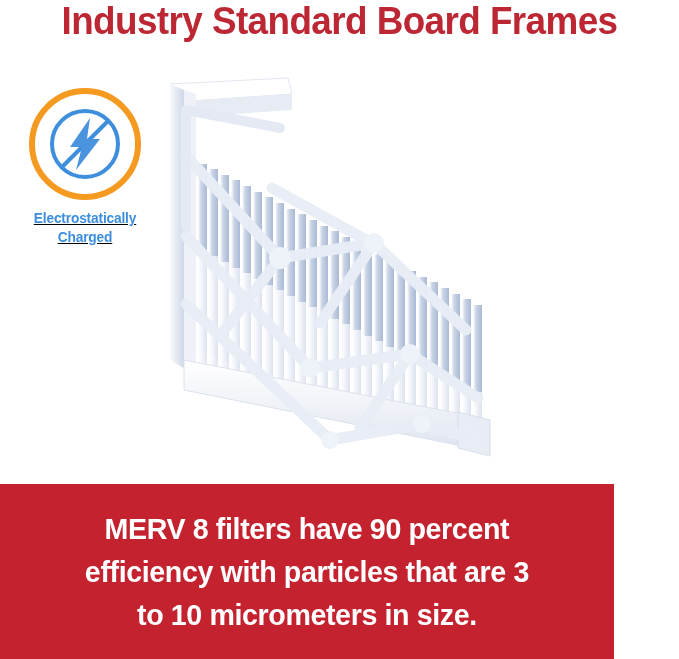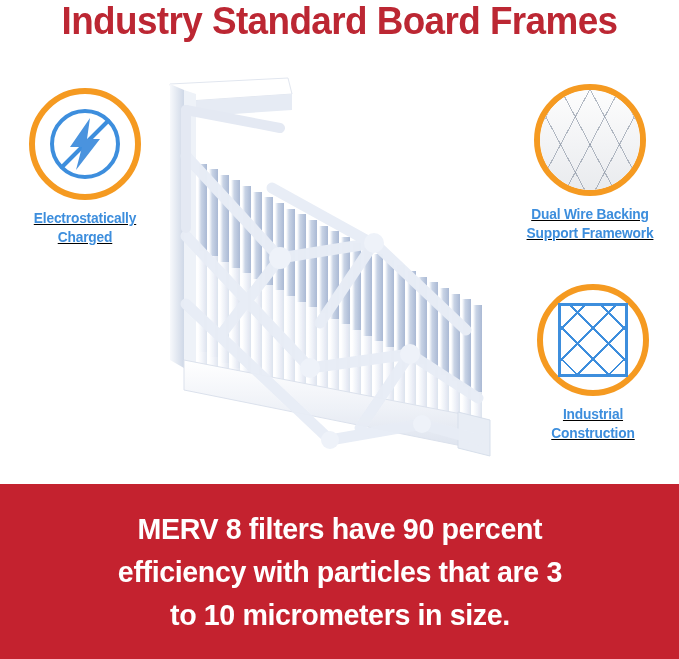--- a/index.html
+++ b/index.html
@@ -71,21 +71,21 @@
       repeating-linear-gradient(45deg, rgba(255,255,255,0) 0 10px, #3d8edd 10px 12px, rgba(255,255,255,0) 12px 22px),
       repeating-linear-gradient(-45deg, rgba(255,255,255,0) 0 10px, #3d8edd 10px 12px, rgba(255,255,255,0) 12px 22px),
       #ffffff;
   }
 
   
   .filter-art{position:absolute;left:160px;top:68px;width:350px;height:402px;}
 
   
   .banner{
-    position:absolute;left:0;top:484px;width:679px;height:175px;
+    position:absolute;left:0;top:484px;width:614px;height:175px;
     background:#c4222f;
     color:#ffffff;
     display:flex;align-items:center;justify-content:center;
     text-align:center;
   }
   .banner-text{
     font-size:29.5px;
     font-weight:bold;
     line-height:43px;
     letter-spacing:-0.4px;
@@ -245,39 +245,21 @@
         <polygon points="47,16 27,45 39,45 33,68 57,37 44,37" fill="#4a93de"></polygon>
       </svg>
     </div>
     <div class="feat-label">
       <div>Electrostatically</div>
       <div>Charged</div>
     </div>
   </div>
 
 
-  <div class="feature feat-tr">
-    <div class="ring ring-photo">
-      <div class="mesh"></div>
-    </div>
-    <div class="feat-label">
-      <div>Dual Wire Backing</div>
-      <div>Support Framework</div>
-    </div>
-  </div>
-
-  <div class="feature feat-br">
-    <div class="ring">
-      <div class="ind-square"></div>
-    </div>
-    <div class="feat-label">
-      <div>Industrial</div>
-      <div>Construction</div>
-    </div>
-  </div>
+
 
   <div class="banner">
     <div class="banner-text">
       <span>MERV 8 filters have 90 percent</span>
       <span>efficiency with particles that are 3</span>
       <span>to 10 micrometers in size.</span>
     </div>
   </div>
 
 </div>

